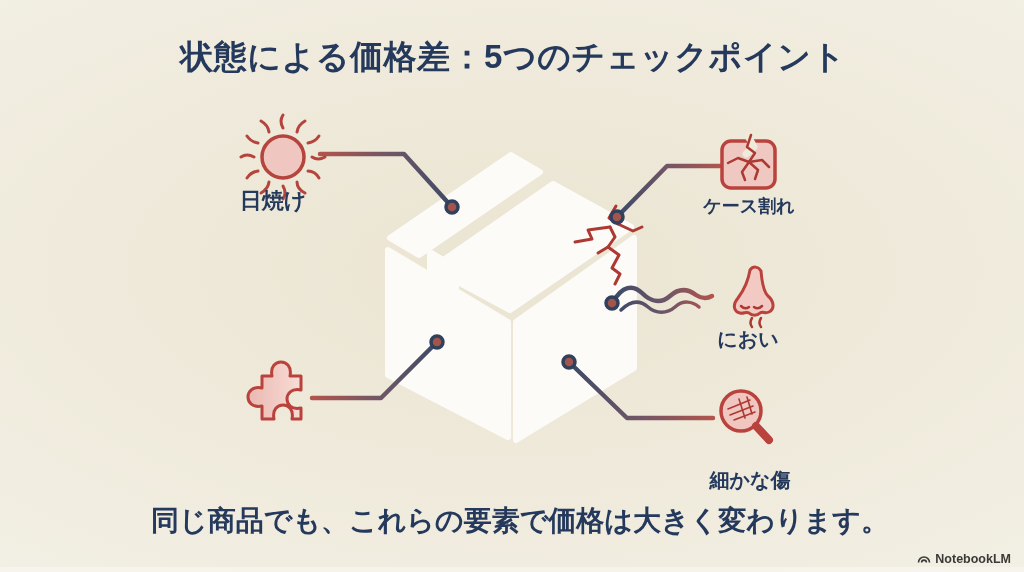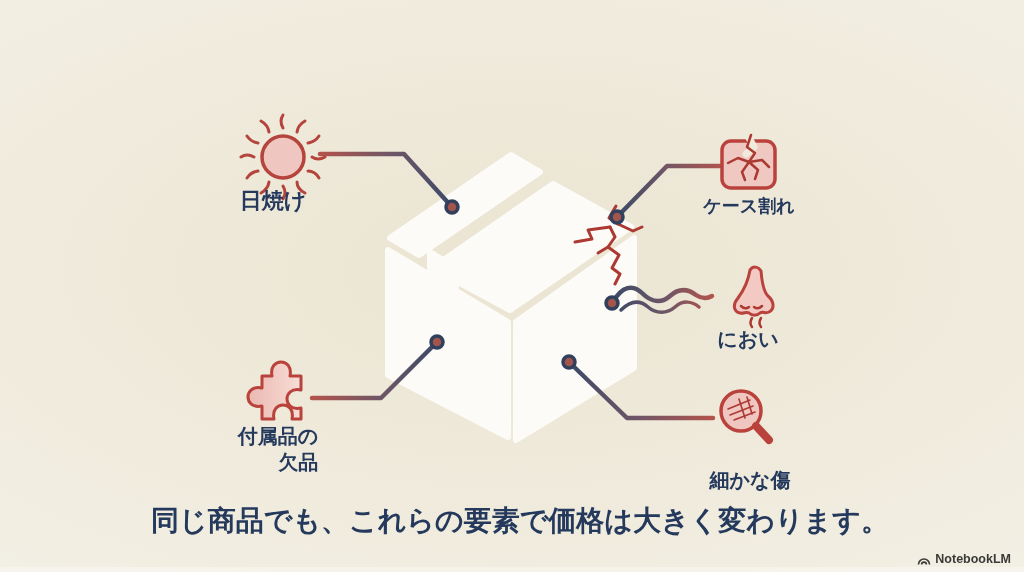--- a/index.html
+++ b/index.html
@@ -15,21 +15,21 @@
   }
   .cp-label{
     position:absolute;transform:translate(-50%,-50%);
     font-weight:800;color:#24395c;text-align:right;white-space:pre-line;line-height:1.3;
   }
   .conclusion{
     position:absolute;left:512px;top:521px;transform:translate(-50%,-50%);
     font-size:28px;font-weight:800;color:#24395c;white-space:nowrap;margin-left:8px;
   }
   .watermark{
-    position:absolute;right:13px;bottom:6px;display:flex;align-items:flex-end;gap:4px;
+    position:absolute;right:13px;bottom:6px;display:flex;align-items:flex-start;gap:4px;
     color:#3a3a36;font-size:12.5px;font-weight:600;
   }
   .bottom-strip{position:absolute;left:0;bottom:0;width:100%;height:5px;background:rgba(255,255,255,.35);}
 </style>
 </head>
 <body>
 
 <div class="stage">
 
   <svg class="diagram" width="1024" height="572" viewBox="0 0 1024 572">
@@ -148,27 +148,26 @@
         <line x1="739" y1="399" x2="745" y2="418"></line>
         <line x1="747" y1="397" x2="752" y2="414"></line>
       </g>
     </g>
 
     <g>
       <path d="M262,376 L272,376 C270,366 276,362 281,362 C286,362 292,366 290,376 L301,376 L301,390 C291,388 287,394 287,399 C287,404 291,410 301,408 L301,419 L292,419 C294,409 288,405 283,405 C278,405 272,409 274,419 L262,419 L262,406 C252,408 248,402 248,397 C248,392 252,386 262,388 Z" fill="url(#puzzleGrad)" stroke="#b9433c" stroke-width="3" stroke-linejoin="round"></path>
     </g>
   </svg>
 
+  <div class="title">状態による価格差：5つのチェックポイント</div>
 
   <div class="cp-label" style="left:273px;top:201px;font-size:22px;">日焼け</div>
   <div class="cp-label" style="left:749px;top:207px;font-size:18px;">ケース割れ</div>
   <div class="cp-label" style="left:748px;top:339px;font-size:20px;">におい</div>
   <div class="cp-label" style="left:750px;top:456px;font-size:20px;margin-top:24px;">細かな傷</div>
-  <div class="cp-label" style="left:278px;top:449px;font-size:20px;">付属品の
-欠品</div>
 
   <div class="conclusion">同じ商品でも、これらの要素で価格は大きく変わります。</div>
 
   <div class="watermark">
     <svg width="14" height="12" viewBox="0 0 14 12">
       <path d="M1.5,10.5 a5.5,5.5 0 0 1 11,0" fill="none" stroke="#3a3a36" stroke-width="1.6"></path>
       <path d="M4.6,10.5 a2.4,2.4 0 0 1 4.8,0" fill="none" stroke="#3a3a36" stroke-width="1.6"></path>
     </svg>
     <span>NotebookLM</span>
   </div>

